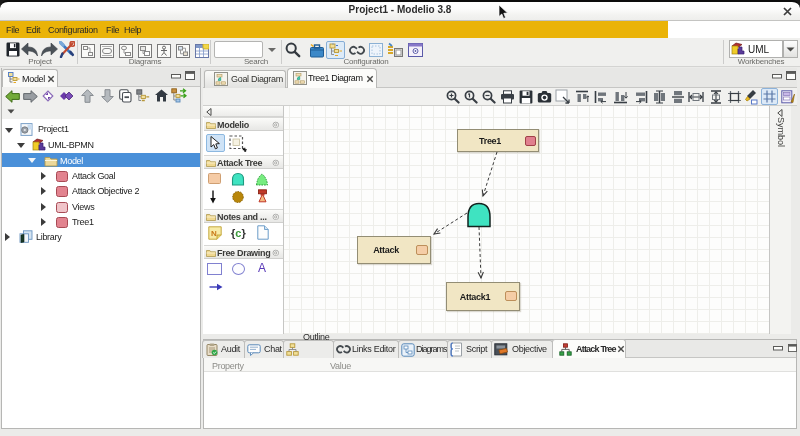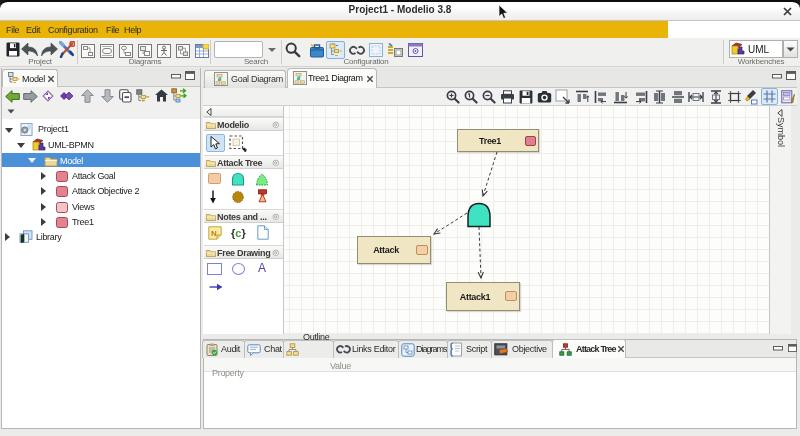--- a/index.html
+++ b/index.html
@@ -614,21 +614,21 @@
   </svg>
   <div id="symstrip"></div>
   <svg class="abs" style="left:777px;top:109px" width="6" height="8" viewBox="0 0 6 8">
     <path d="M5,0.5 L5,7.5 L0.8,4 Z" fill="none" stroke="#4a4a48" stroke-width="1"></path>
   </svg>
   <div id="symtxt">Symbol</div>
 
   <div id="bp"></div>
   <div id="bp-tabrow"></div>
   <div id="bp-head">
-    <span class="abs" style="left:8px;top:10px">Property</span>
+    <span class="abs" style="left:8px;top:3px">Property</span>
     <span class="abs" style="left:126px;top:3px">Value</span>
   </div>
 
   <div class="btab" style="left:202px;width:43px"></div>
   <svg class="abs" style="left:206px;top:343px" width="12" height="13" viewBox="0 0 12 13">
     <rect x="1" y="1.5" width="10" height="11" rx="1" fill="#e8ddc8" stroke="#8a7a58" stroke-width="0.9"></rect>
     <rect x="3.5" y="0.5" width="5" height="2.5" rx="1" fill="#b0a488"></rect>
     <path d="M3,5 L9,5 M3,7 L9,7 M3,9 L7,9" stroke="#8a7a58" stroke-width="0.7"></path>
     <circle cx="8.5" cy="9.5" r="2.8" fill="#2fa848"></circle>
     <path d="M7.2,9.5 L8.3,10.6 L10,8.6" stroke="#fff" stroke-width="0.9" fill="none"></path>

